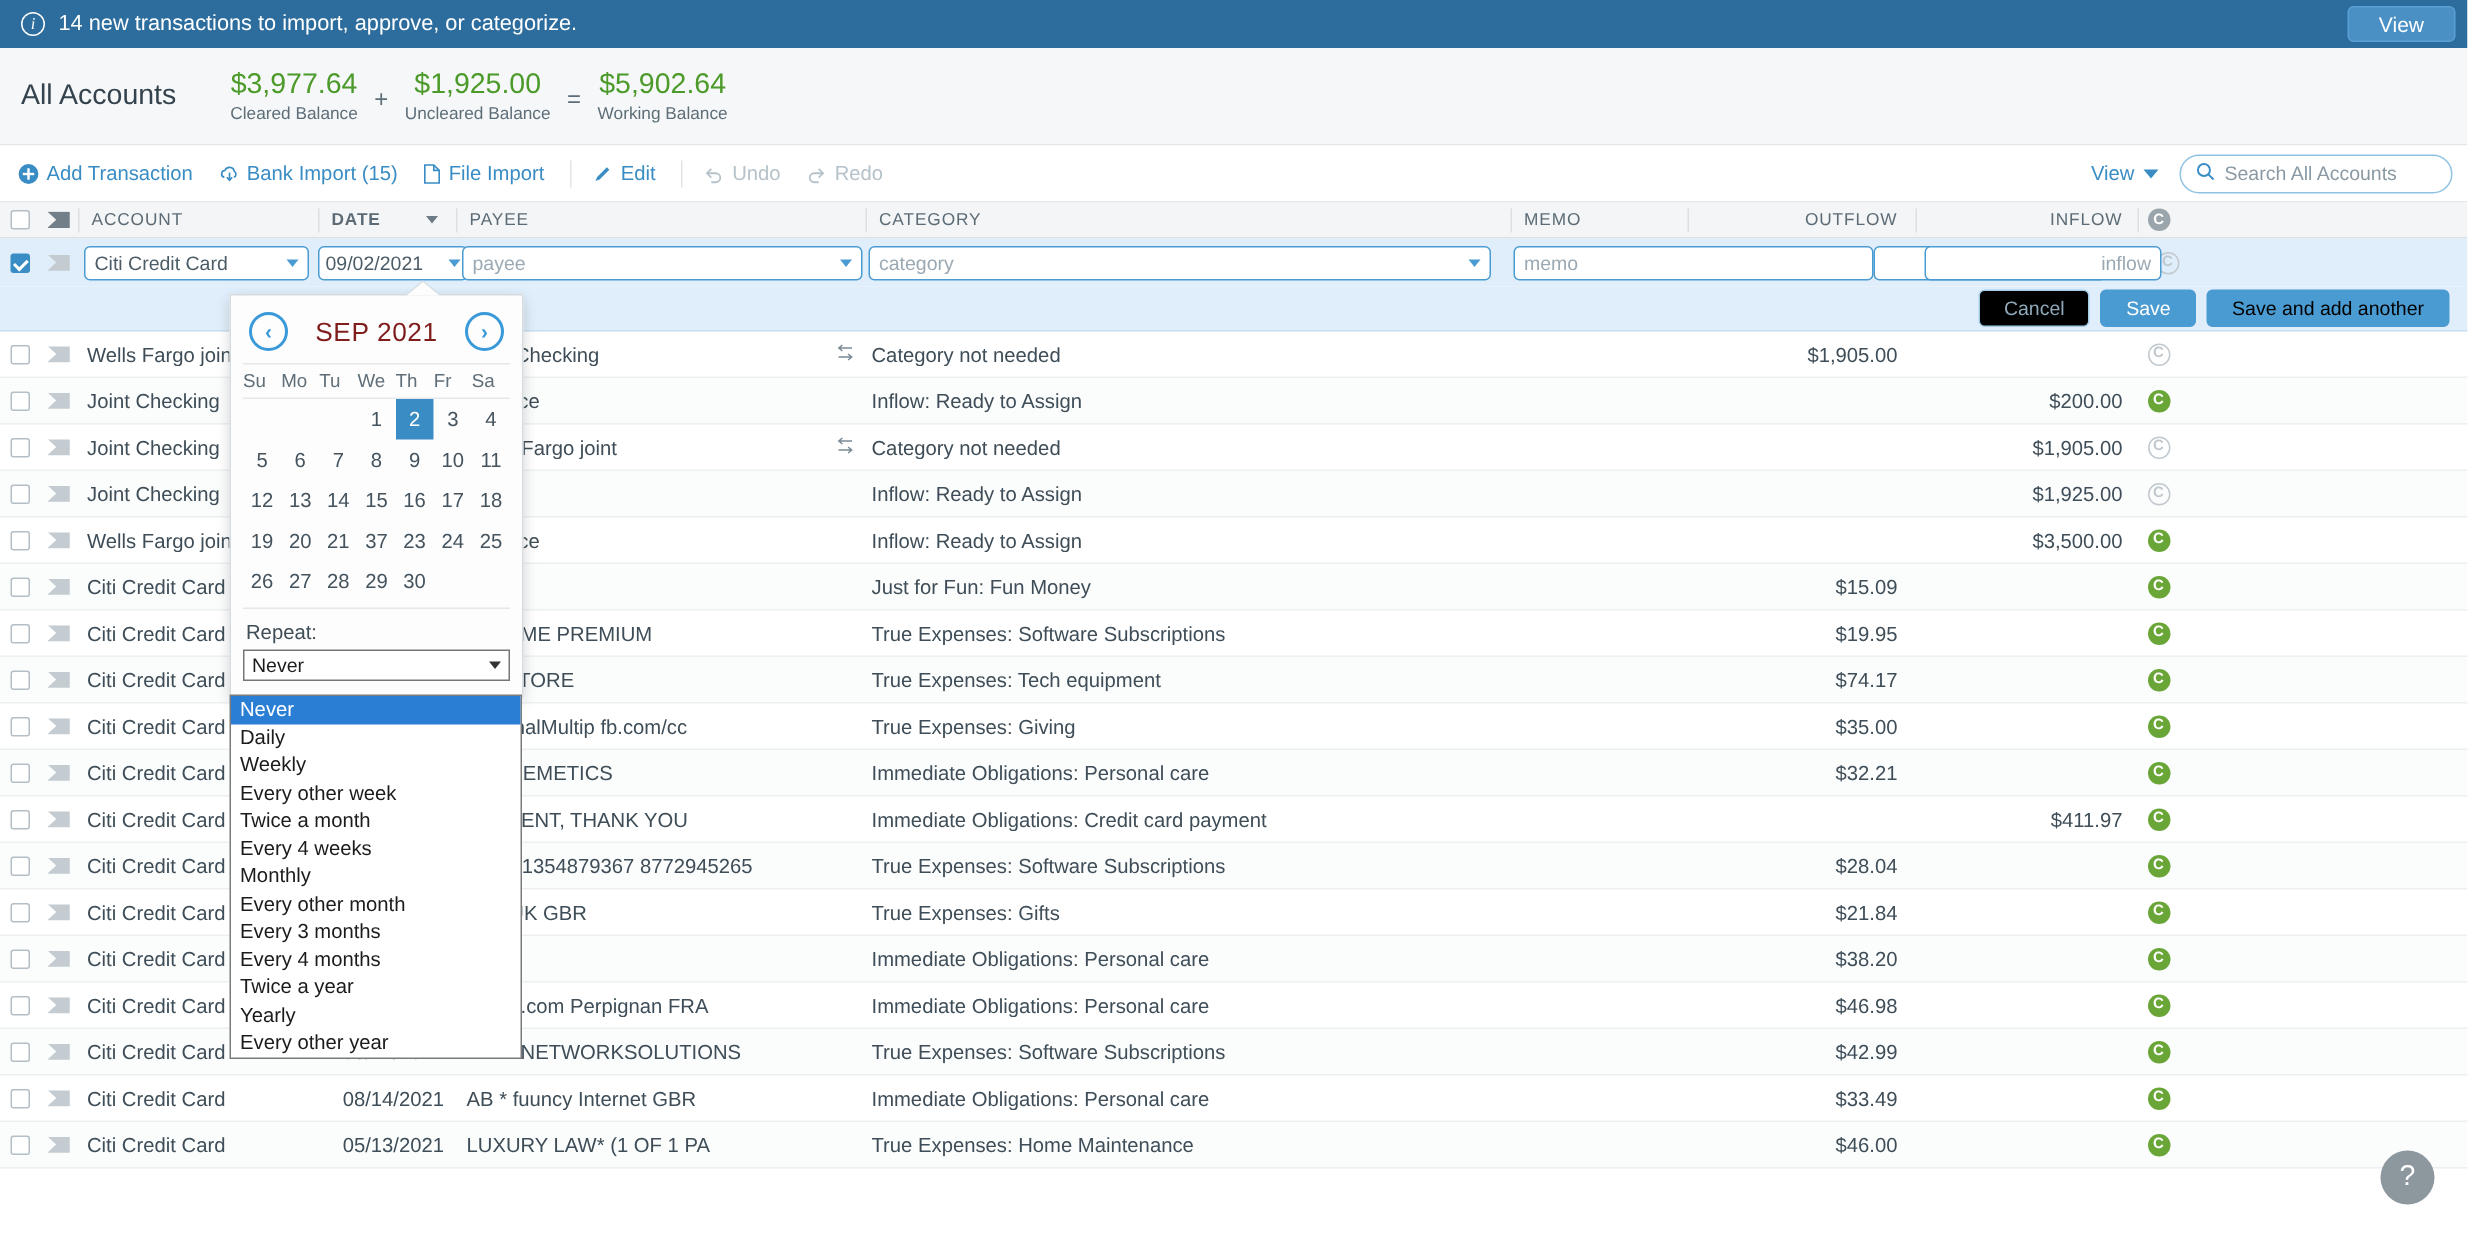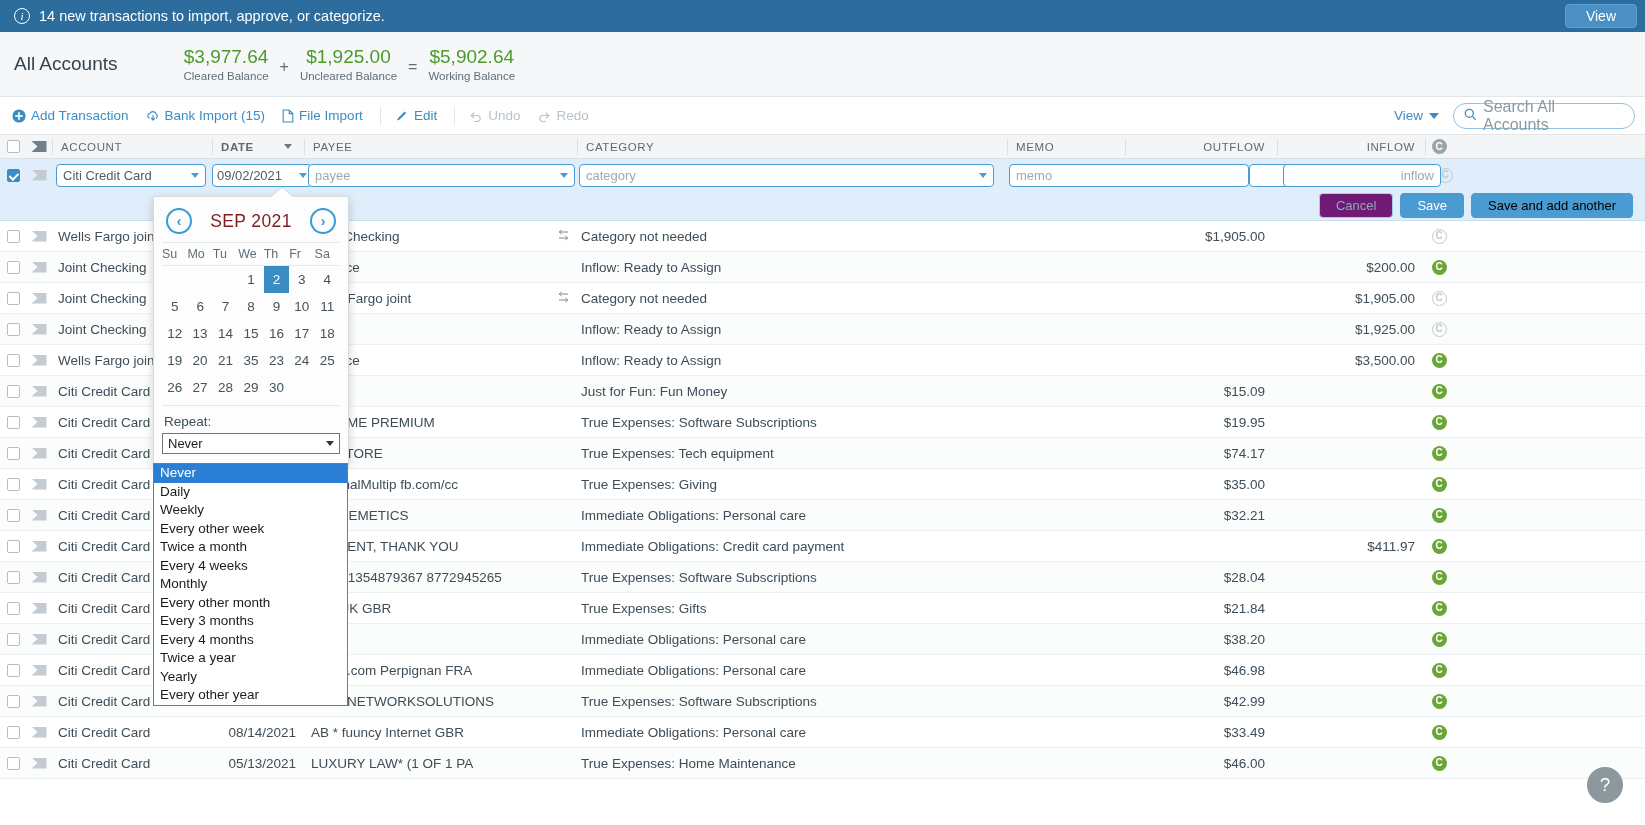--- a/index.html
+++ b/index.html
@@ -47,21 +47,20 @@
   }
 
   
   .bal-header {
     height: 65px;
     background: #f5f7f8;
     border-bottom: 1px solid #e2e6e8;
     display: flex;
     align-items: center;
     padding-left: 14px;
-    gap: 30px;
   }
   .acct-title { font-size: 19px; color: #34434d; font-weight: normal; margin-right: 28px; }
   .bal-group { display: flex; align-items: center; }
   .bal-item { text-align: center; padding: 0 8px; }
   .bal-amount { font-size: 19px; color: #4c9a2a; line-height: 1.15; }
   .bal-amount.green { color: #4c9a2a; }
   .bal-label { font-size: 11.5px; color: #5e6e78; margin-top: 2px; }
   .bal-op { font-size: 16px; color: #5e6e78; padding: 6px 3px 0; align-self: center; }
 
   
@@ -87,21 +86,21 @@
   .view-btn { color: #3a8dc4; cursor: pointer; font-size: 13.5px; margin-right: 14px; display:flex; align-items:center; }
   .caret-dn {
     width: 0; height: 0; margin-left: 6px;
     border-left: 5px solid transparent; border-right: 5px solid transparent;
     border-top: 6px solid #3a8dc4;
   }
   .search-box {
     width: 182px; height: 26px;
     border: 1px solid #8fc2e3; border-radius: 13px;
     display: flex; align-items: center;
-    padding: 0 10px; color: #8a99a3; font-size: 16px;
+    padding: 0 10px; color: #8a99a3; font-size: 13px;
     background: #fff;
   }
   .search-box svg { margin-right: 6px; flex: 0 0 auto; }
 
   
   .grid { position: relative; }
   .grid-head {
     height: 24px;
     background: #f3f5f6;
     border-bottom: 1px solid #dbe0e3;
@@ -170,21 +169,21 @@
     margin-left: auto; width:0;height:0;
     border-left:4px solid transparent;border-right:4px solid transparent;border-top:5px solid #4a9bd1;
   }
   .edit-actions {
     height: 30px; background: #dfeefa;
     display: flex; align-items: center; justify-content: flex-end;
     padding-right: 12px; gap: 7px;
     border-bottom: 1px solid #c9dff0;
   }
   .btn { font-size: 13px; border-radius: 4px; padding: 4px 16px; cursor: pointer; border: 1px solid transparent; }
-  .btn-cancel { background: #701a75; border-color: #a4cde8; color: #8fa9ba; }
+  .btn-cancel { background: #000000; border-color: #a4cde8; color: #8fa9ba; }
   .btn-save { background: #4a9bd1; color: #fff; border-color: #4a9bd1; }
   .btn-saveadd { background: #4a9bd1; color: #000000; border-color: #4a9bd1; }
 
   
   .datepicker {
     position: absolute;
     left: 153px; top: 196px;
     width: 196px;
     background: #fdfdfd;
     border: 1px solid #d5dbdf;
@@ -835,21 +834,21 @@
       <div class="dp-day">12</div>
       <div class="dp-day">13</div>
       <div class="dp-day">14</div>
       <div class="dp-day">15</div>
       <div class="dp-day">16</div>
       <div class="dp-day">17</div>
       <div class="dp-day">18</div>
       <div class="dp-day">19</div>
       <div class="dp-day">20</div>
       <div class="dp-day">21</div>
-      <div class="dp-day">35</div>
+      <div class="dp-day">37</div>
       <div class="dp-day">23</div>
       <div class="dp-day">24</div>
       <div class="dp-day">25</div>
       <div class="dp-day">26</div>
       <div class="dp-day">27</div>
       <div class="dp-day">28</div>
       <div class="dp-day">29</div>
       <div class="dp-day">30</div>
     </div>
   <div class="dp-repeat-lbl">Repeat:</div>

